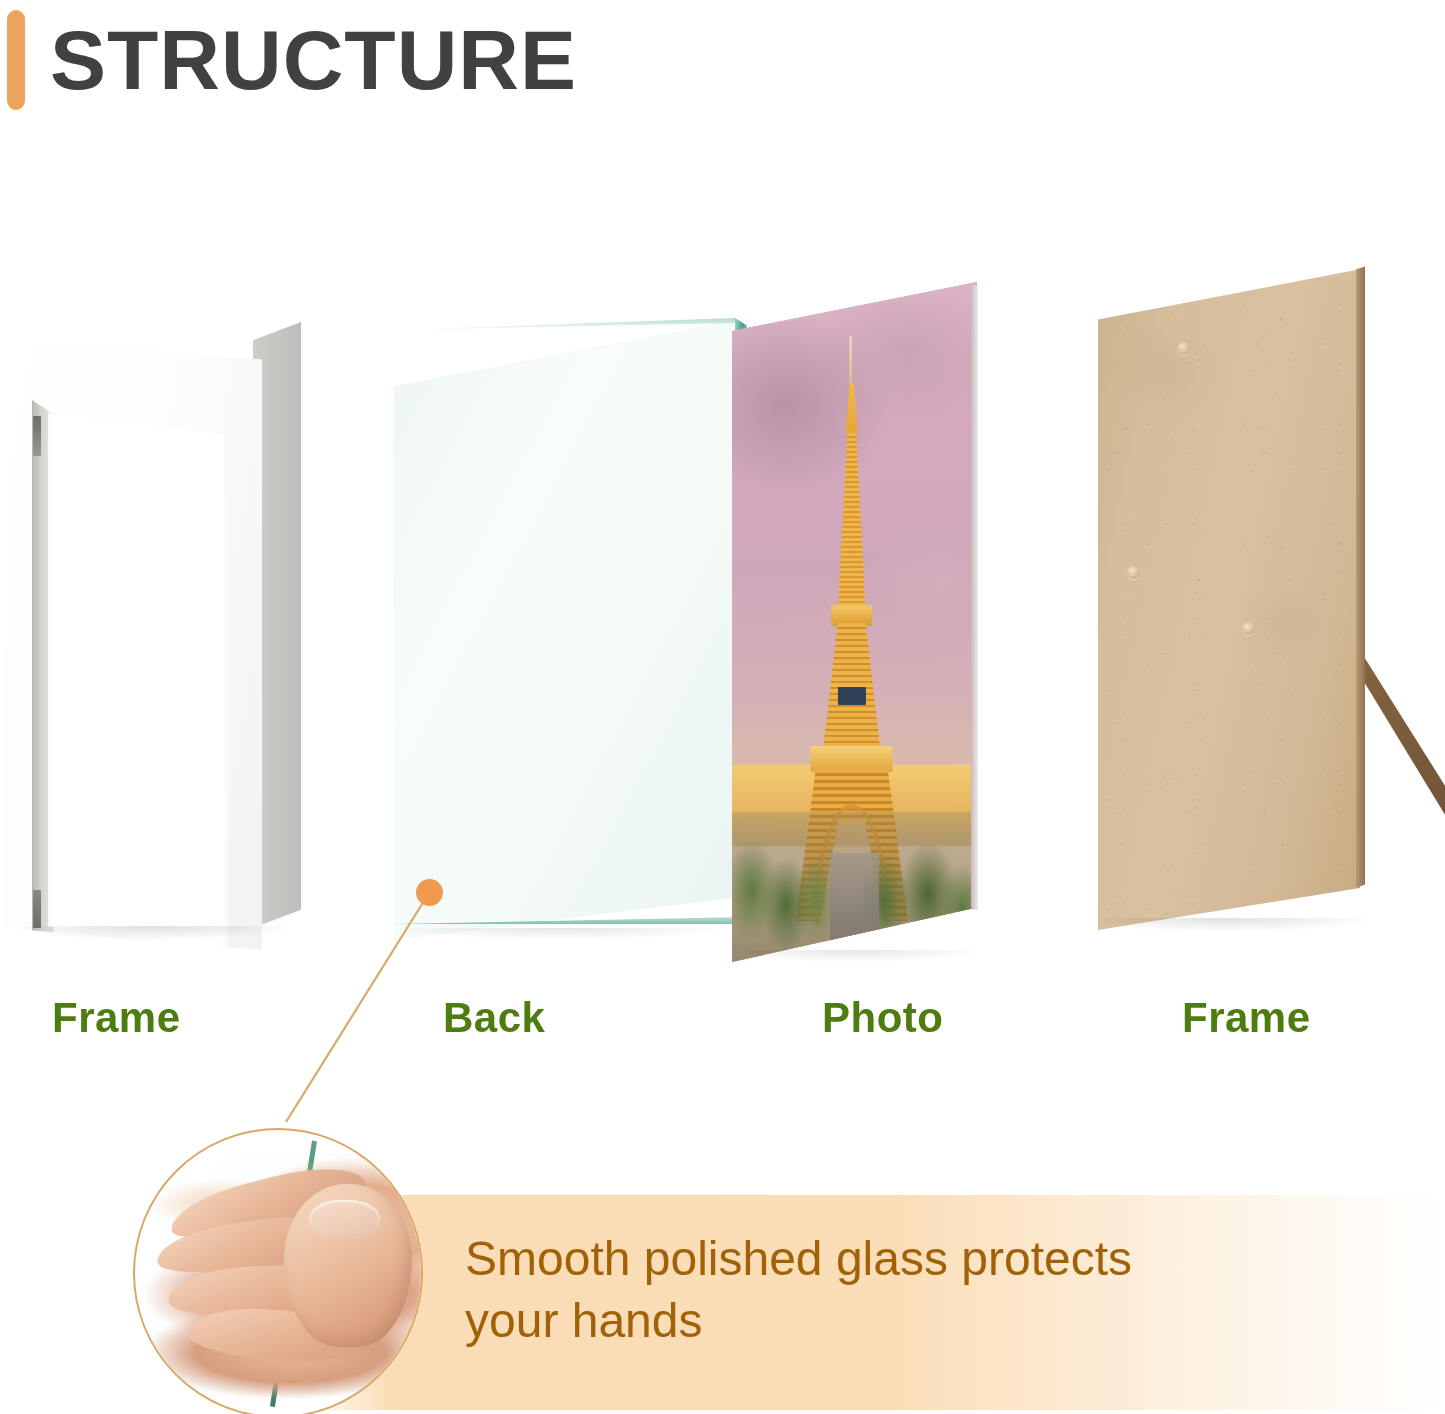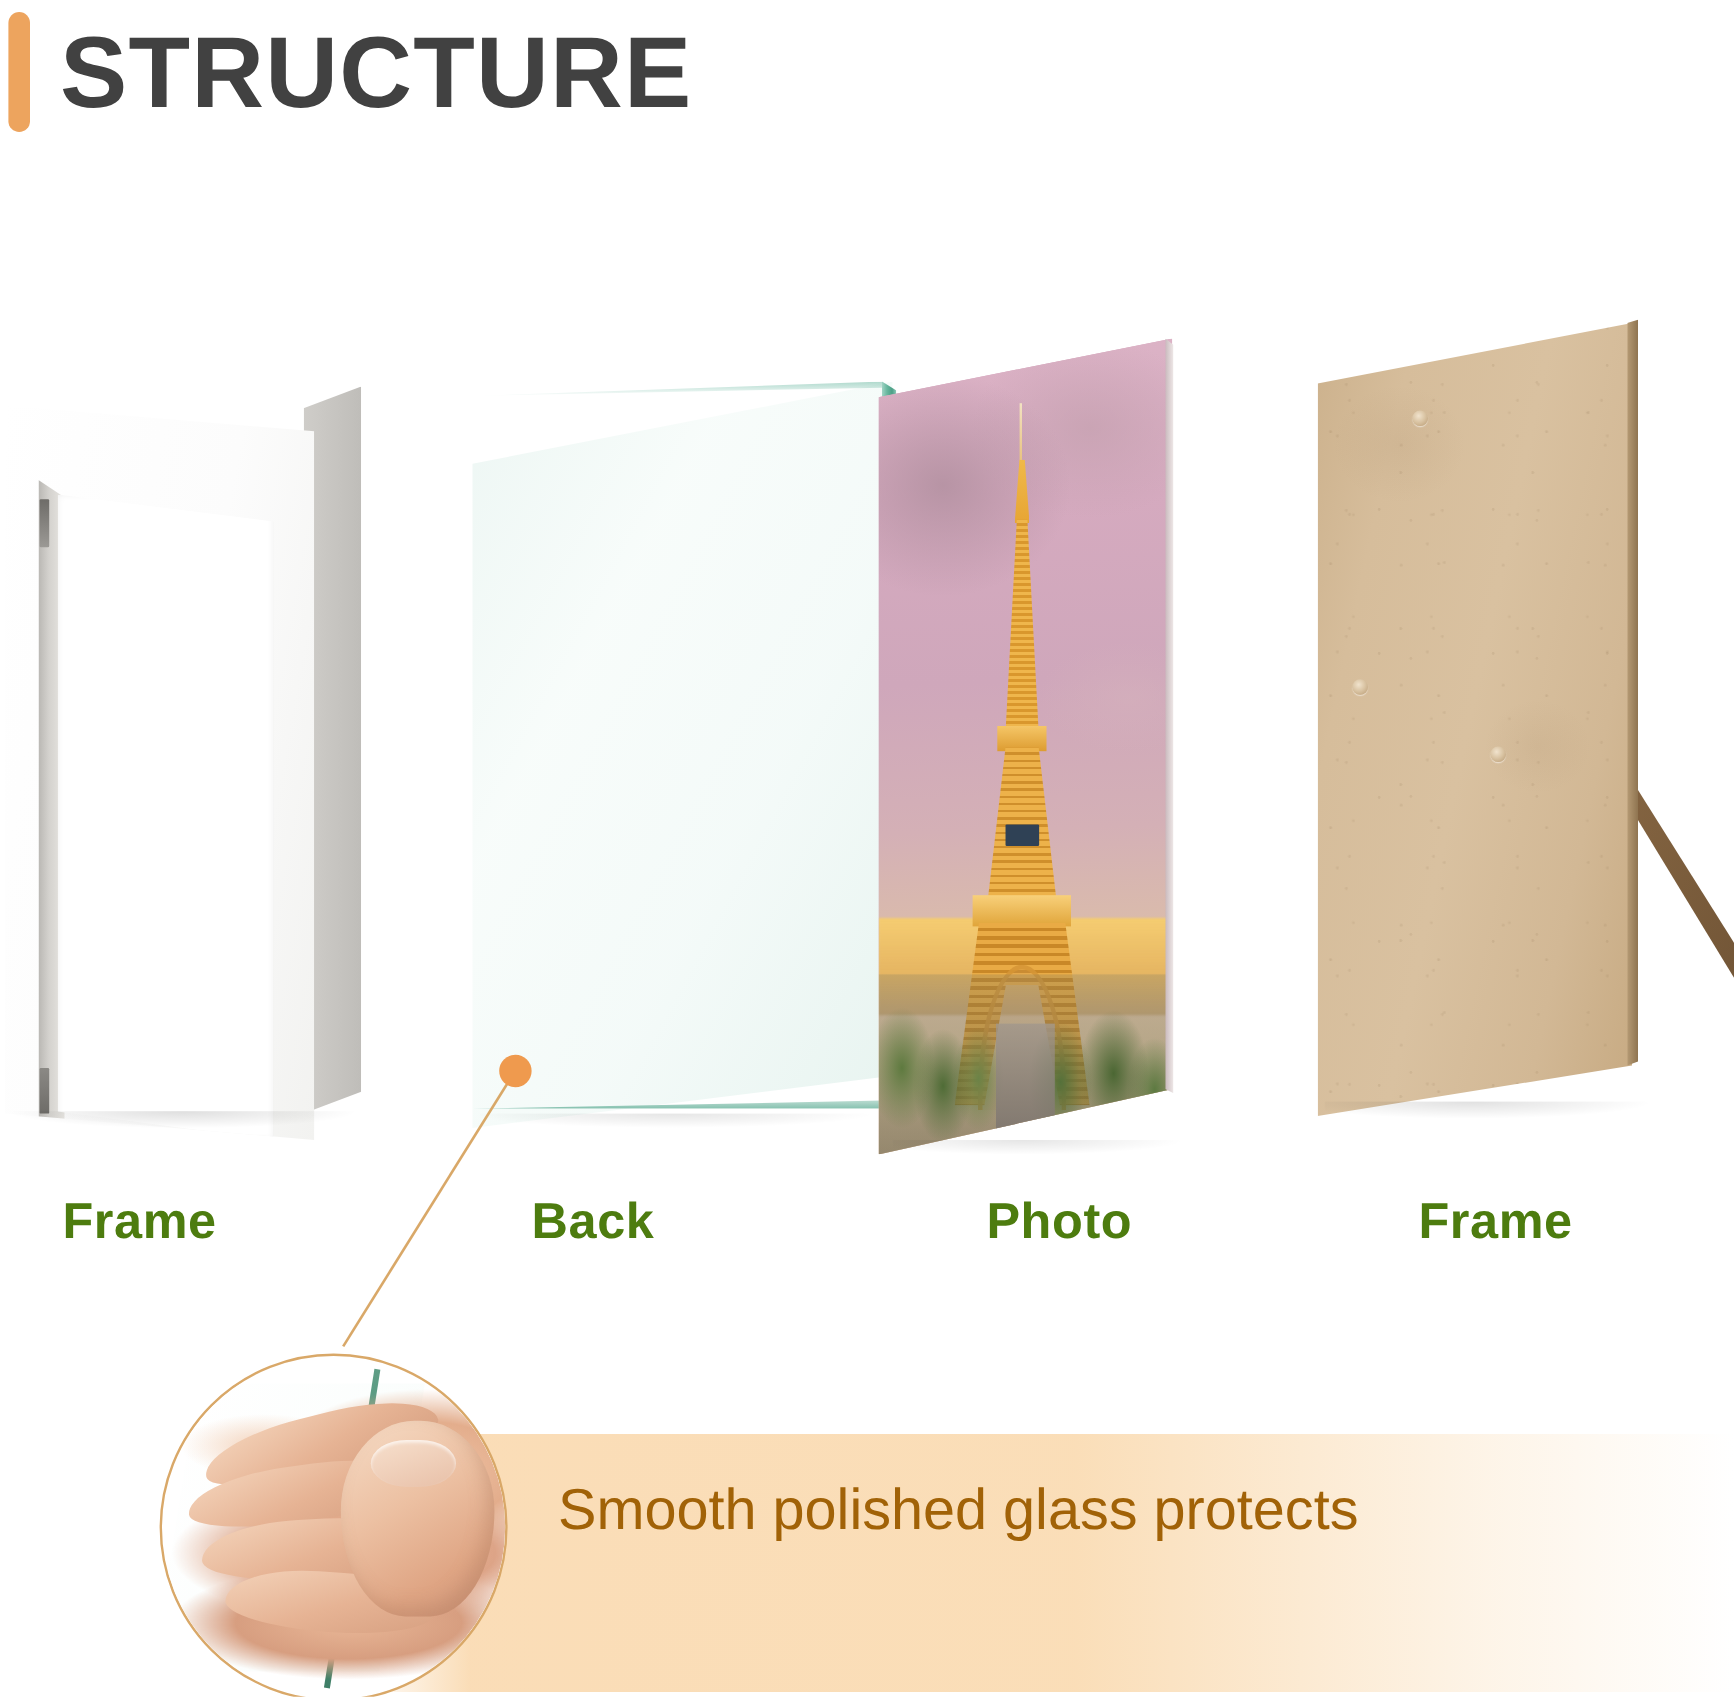--- a/index.html
+++ b/index.html
@@ -297,20 +297,21 @@
       <div class="dimple" style="left:55%;top:56%;"></div>
     </div>
     <div class="back-edge"></div>
     <div class="back-shadow"></div>
   </div>
   <div class="plabel" style="left:1182px;">Frame</div>
 
   <div class="band"></div>
   <div class="band-text">
     <div>Smooth polished glass protects</div>
+    <div>your hands</div>
   </div>
 
   <div class="callout">
     <div class="callout-inner">
       <div class="pane"></div>
       <div class="pane-edge"></div>
       <div class="hand">
         <div class="finger f1"></div>
         <div class="finger f2"></div>
         <div class="finger f3"></div>

